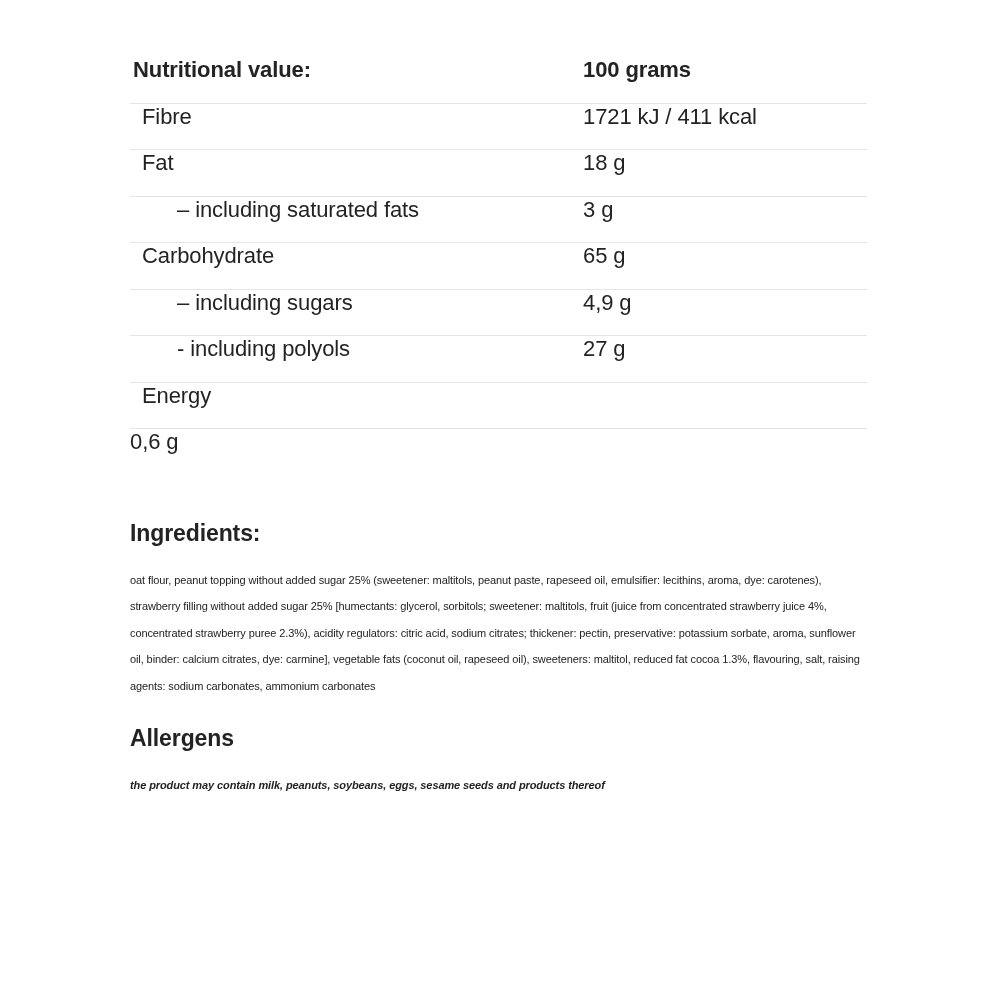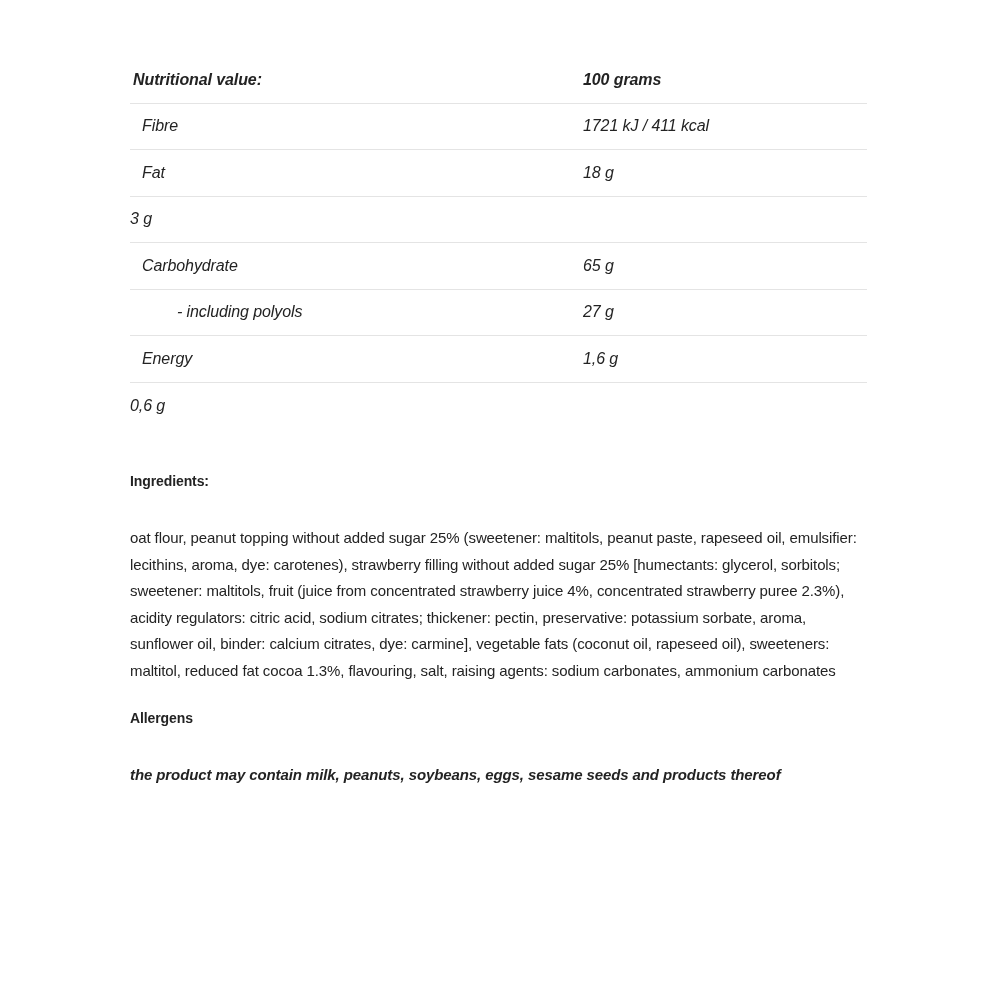--- a/index.html
+++ b/index.html
@@ -15,50 +15,48 @@
   .content {
     position: absolute;
     left: 130px;
     top: 57px;
     width: 737px;
   }
   
   .nv-table { width: 100%; }
   .nv-row {
     display: flex;
-    align-items: center;
     height: 46.5px;
     border-bottom: 1px solid #e4e4e4;
-    font-size: 16px;
+    font-size: 22px;
     letter-spacing: -0.1px;
     box-sizing: border-box;
-    font-style: italic;
   }
   .nv-row.last { border-bottom: none; }
   .nv-row .cell-label {
     flex: 0 0 453px;
     box-sizing: border-box;
     padding-left: 12px;
     white-space: nowrap;
   }
   .nv-row .cell-value { flex: 1 1 auto; white-space: nowrap; }
   .nv-row.header { font-weight: 700; }
   .nv-row.header .cell-label { padding-left: 3px; }
   .nv-row .cell-label.indent { padding-left: 47px; }
   
   .section-heading {
     margin: 44px 0 0 0;
-    font-size: 14px;
+    font-size: 23px;
     font-weight: 700;
     letter-spacing: -0.1px;
   }
   .section-heading.allergens-h { margin-top: 26px; }
   .body-text {
-    margin: 36px 0 0 0;
-    font-size: 15px;
+    margin: 20px 0 0 0;
+    font-size: 11px;
     line-height: 26.5px;
     letter-spacing: -0.1px;
   }
   .body-text.allergens-t {
     font-style: italic;
     font-weight: 600;
   }
 </style>
 </head>
 <body>
@@ -75,37 +73,41 @@
       <div class="cell-label">Fibre</div>
       <div class="cell-value">1721 kJ / 411 kcal</div>
     </div>
 
     <div class="nv-row">
       <div class="cell-label">Fat</div>
       <div class="cell-value">18 g</div>
     </div>
 
     <div class="nv-row">
+      <div class="cell-label indent">– including saturated fats</div>
       <div class="cell-value">3 g</div>
     </div>
 
     <div class="nv-row">
       <div class="cell-label">Carbohydrate</div>
       <div class="cell-value">65 g</div>
     </div>
 
+    <div class="nv-row">
+      <div class="cell-label indent">– including sugars</div>
+      <div class="cell-value">4,9 g</div>
+    </div>
 
     <div class="nv-row">
       <div class="cell-label indent">- including polyols</div>
       <div class="cell-value">27 g</div>
     </div>
 
     <div class="nv-row">
       <div class="cell-label">Energy</div>
-      <div class="cell-value">1,6 g</div>
     </div>
 
 
     <div class="nv-row last">
       <div class="cell-value">0,6 g</div>
     </div>
   </div>
 
   <h3 class="section-heading">Ingredients:</h3>
   <p class="body-text">oat flour, peanut topping without added sugar 25% (sweetener: maltitols, peanut paste, rapeseed oil, emulsifier: lecithins, aroma, dye: carotenes), strawberry filling without added sugar 25% [humectants: glycerol, sorbitols; sweetener: maltitols, fruit (juice from concentrated strawberry juice 4%, concentrated strawberry puree 2.3%), acidity regulators: citric acid, sodium citrates; thickener: pectin, preservative: potassium sorbate, aroma, sunflower oil, binder: calcium citrates, dye: carmine], vegetable fats (coconut oil, rapeseed oil), sweeteners: maltitol, reduced fat cocoa 1.3%, flavouring, salt, raising agents: sodium carbonates, ammonium carbonates</p>

